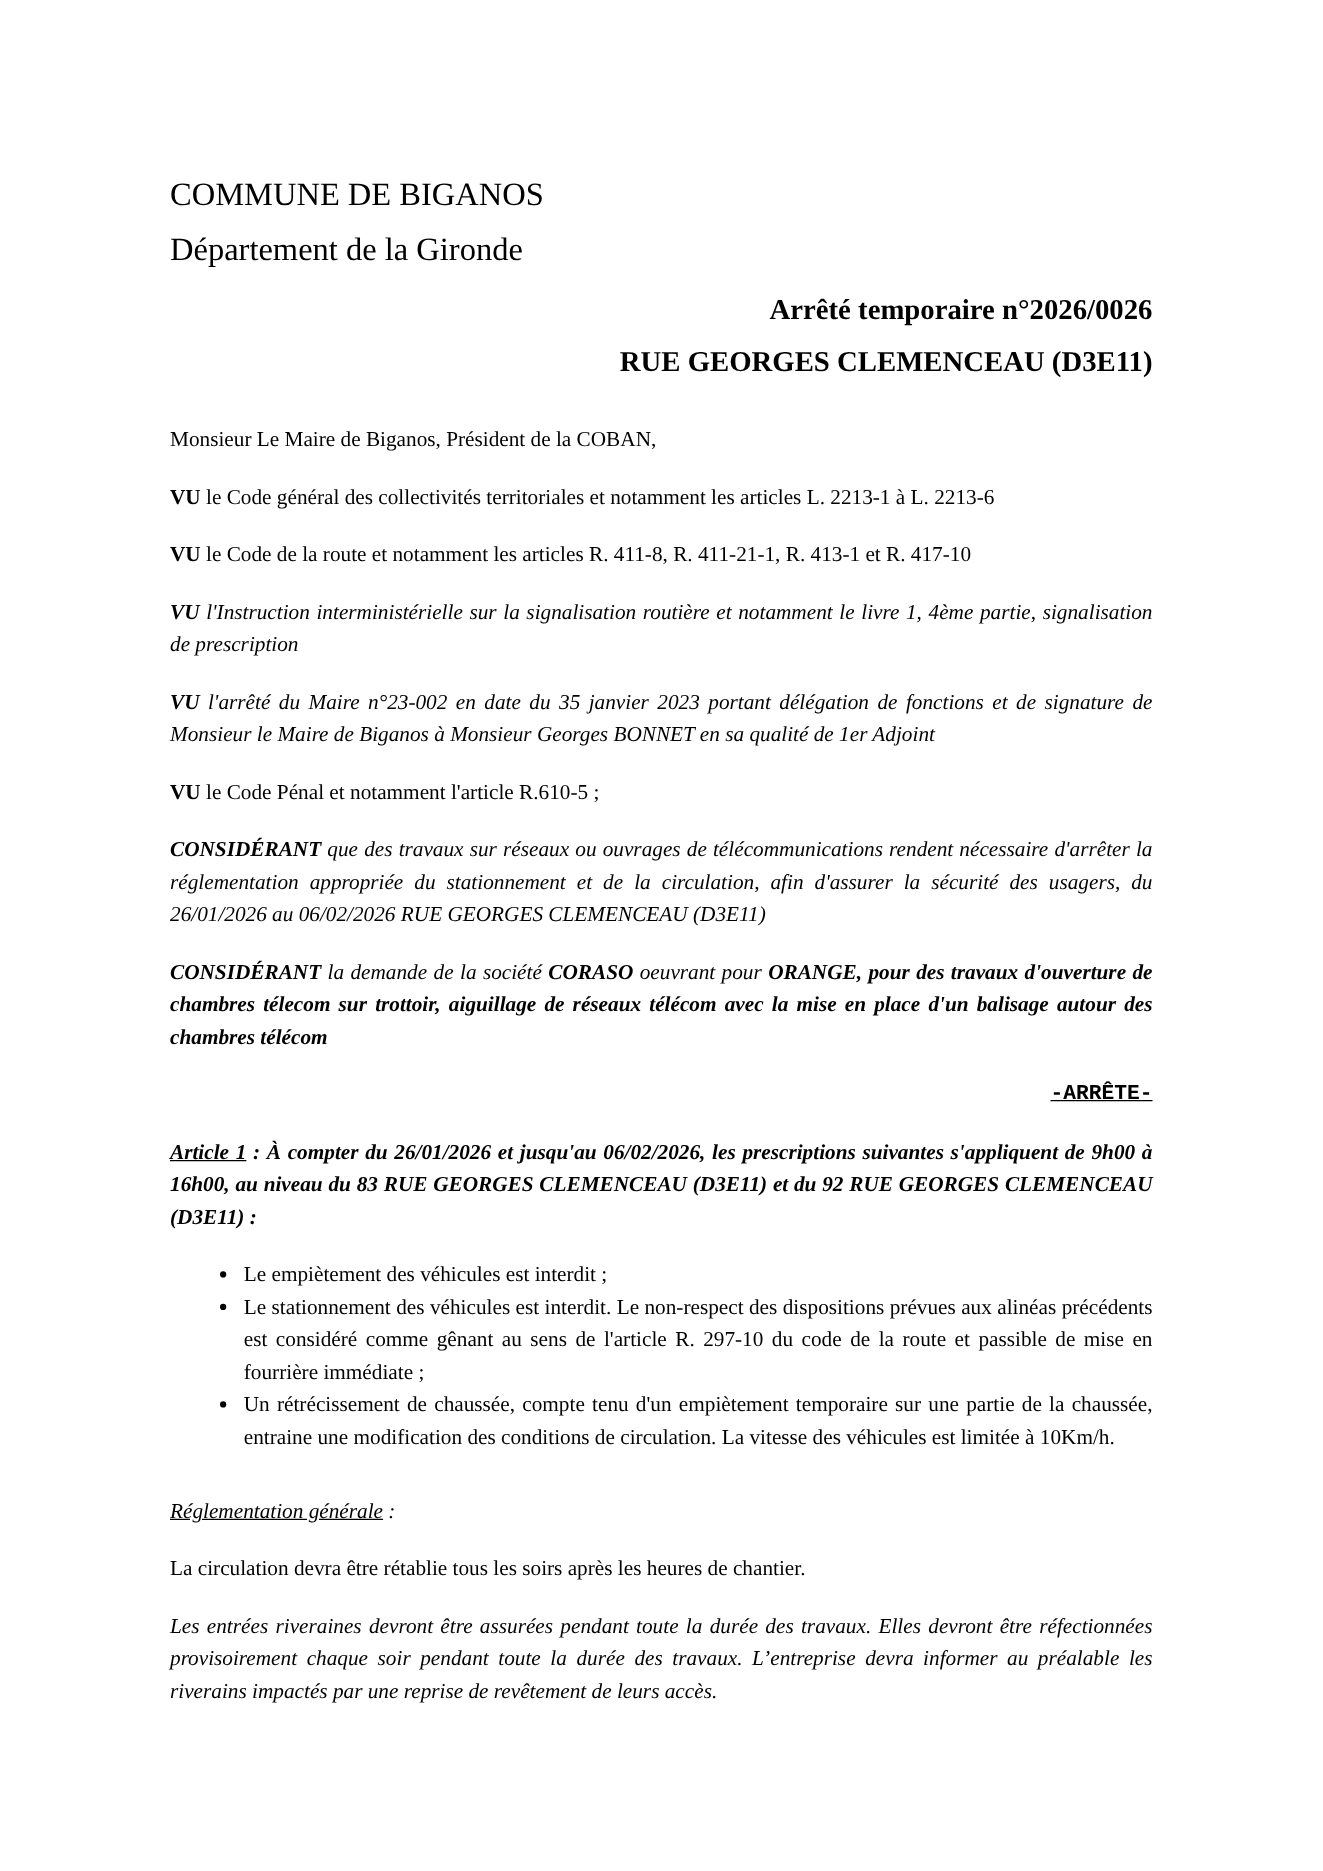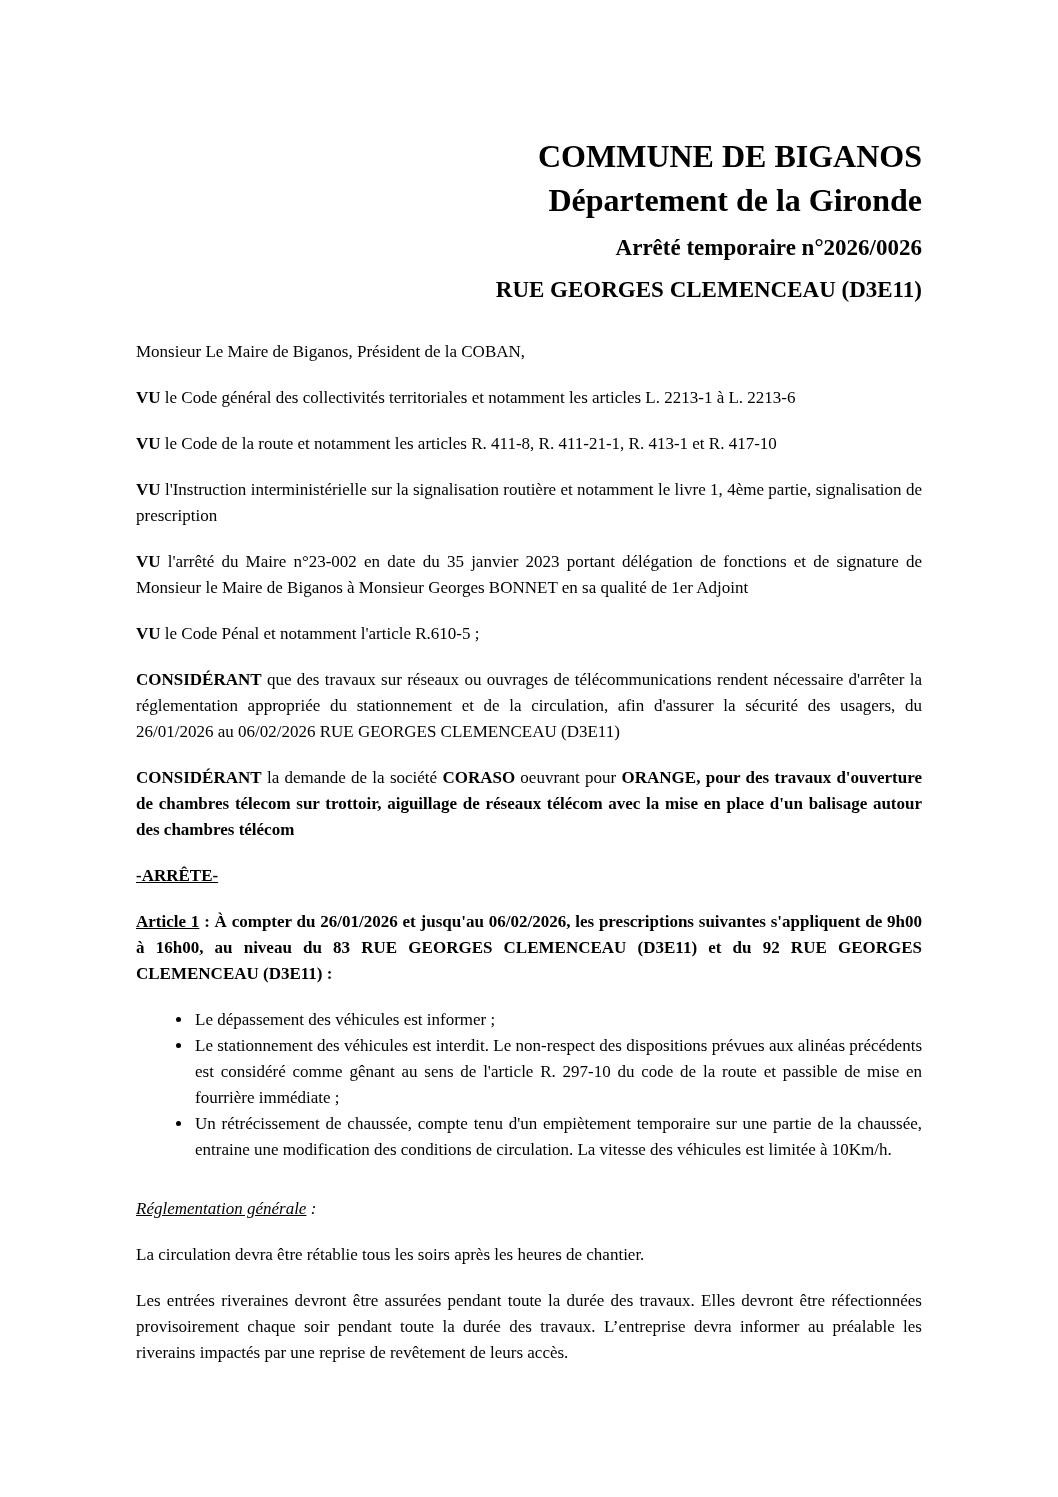--- a/index.html
+++ b/index.html
@@ -50,39 +50,39 @@
     color: #111;
     white-space: nowrap;
   }
   .address {
     font-size: 17px;
     line-height: 20px;
     margin-top: 1px;
   }
   
   .title-xl {
-    text-align: right;
-    font-size: 32px;
-    font-weight: bold;
+    text-align: left;
+    font-size: 26px;
+    font-weight: normal;
     line-height: 28px;
   }
   .t-commune { margin-top: 24px; }
   .t-departement { margin-top: 16px; }
   .subtitle {
     text-align: right;
     font-weight: bold;
     font-size: 23px;
     line-height: 25px;
   }
   .sub-block { margin-top: 21px; }
   .street { margin-top: 17px; margin-bottom: 37px; }
   
   p.body-par { margin-bottom: 20px; }
-  p.justify { text-align: justify; }
-  p.center { text-align: left; }
+  p.justify { text-align: justify; font-style: italic; }
+  p.center { text-align: right; font-family: Liberation Mono, monospace; }
   .arrete-line { margin-top: 4px; margin-bottom: 22px; }
   .article1 { margin-bottom: 0; }
   ul.prescriptions {
     margin: 0 0 0 0;
     padding-left: 57px;
     list-style-type: disc;
   }
   ul.prescriptions li {
     text-align: justify;
     padding-left: 2px;
@@ -110,21 +110,21 @@
   <p class="body-par justify"><span style="font-weight: bold;">VU</span><span> l'arrêté du Maire n°23-002 en date du 35 janvier 2023 portant délégation de fonctions et de signature de Monsieur le Maire de Biganos à Monsieur Georges BONNET en sa qualité de 1er Adjoint</span></p>
   <p class="body-par"><span style="font-weight: bold;">VU</span><span> le Code Pénal et notamment l'article R.610-5 ;</span></p>
   <p class="body-par justify"><span style="font-weight: bold;">CONSIDÉRANT</span><span> que des travaux sur réseaux ou ouvrages de télécommunications rendent nécessaire d'arrêter la réglementation appropriée du stationnement et de la circulation, afin d'assurer la sécurité des usagers, du 26/01/2026 au 06/02/2026 RUE GEORGES CLEMENCEAU (D3E11)</span></p>
   <p class="body-par justify"><span style="font-weight: bold;">CONSIDÉRANT</span><span> la demande de la société </span><span style="font-weight: bold;">CORASO</span><span> oeuvrant pour </span><span style="font-weight: bold;">ORANGE</span><span style="font-weight: bold;">, pour des travaux d'ouverture de chambres télecom sur trottoir, aiguillage de réseaux télécom avec la mise en place d'un balisage autour des chambres télécom</span></p>
 
   <p class="body-par center arrete-line"><span style="font-weight: bold; text-decoration: underline;">-ARRÊTE-</span></p>
 
   <p class="body-par justify article1"><span style="font-weight: bold; text-decoration: underline;">Article 1</span><span style="font-weight: bold;"> : À compter du 26/01/2026 et jusqu'au 06/02/2026, les prescriptions suivantes s'appliquent  de 9h00 à 16h00, au niveau du 83 RUE GEORGES CLEMENCEAU (D3E11) et du  92 RUE GEORGES CLEMENCEAU (D3E11)  :</span></p>
 
   <ul class="prescriptions">
-    <li>Le dépassement des véhicules est informer ;</li>
+    <li>Le empiètement des véhicules est interdit ;</li>
     <li>Le stationnement des véhicules est interdit. Le non-respect des dispositions prévues aux alinéas précédents est considéré comme gênant au sens de l'article R. 297-10 du code de la route et passible de mise en fourrière immédiate ;</li>
     <li>Un rétrécissement de chaussée, compte tenu d'un empiètement temporaire sur une partie de la chaussée, entraine une modification des conditions de circulation. La vitesse des véhicules est limitée à 10Km/h.</li>
   </ul>
 
   <p class="body-par reg-general"><span style="text-decoration: underline; font-style: italic; text-align: center;">Réglementation générale</span><span style="font-style: italic;"> :</span></p>
 
   <p class="body-par"><span>La circulation devra être rétablie tous les soirs après les heures de chantier.</span></p>
   <p class="body-par justify"><span>Les entrées riveraines devront être assurées pendant toute la durée des travaux. Elles devront être réfectionnées provisoirement chaque soir pendant toute la durée des travaux. L’entreprise devra informer au préalable les riverains impactés par une reprise de revêtement de leurs accès.</span></p>
 
 </div>

